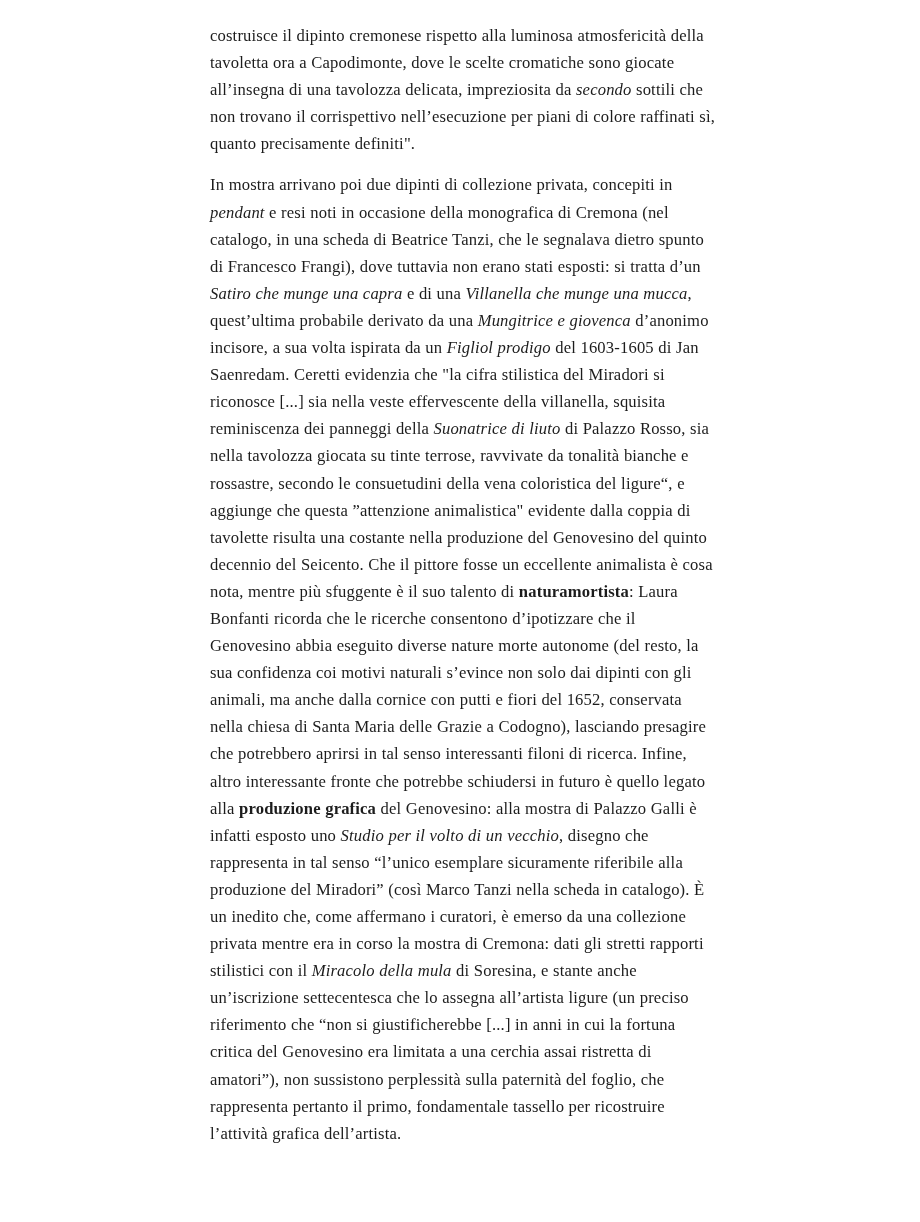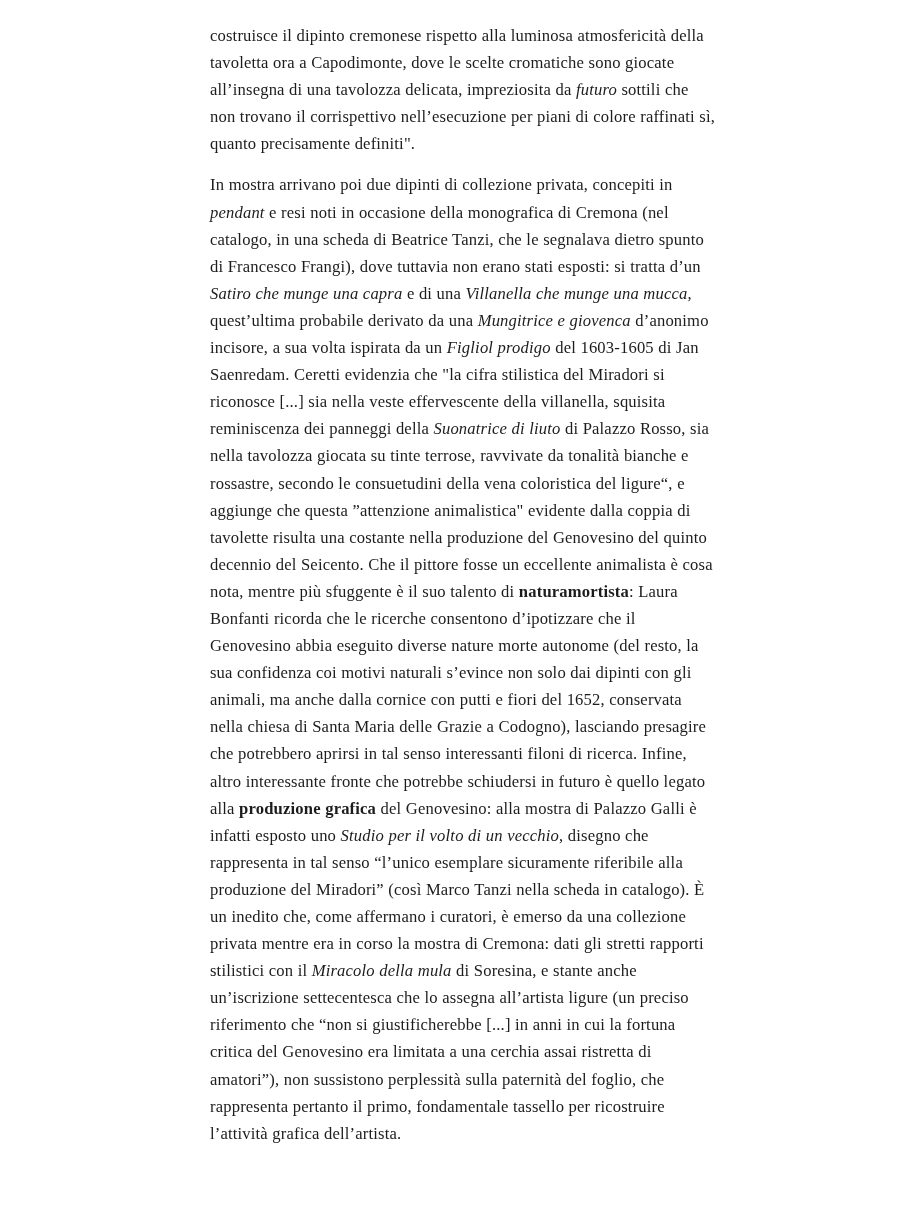--- a/index.html
+++ b/index.html
@@ -34,16 +34,16 @@
   }
   .para:last-child { margin-bottom: 16px; }
   em, .it { font-style: italic; }
   strong, .bd { font-weight: bold; }
 </style>
 </head>
 <body>
 
 <div class="page">
   <article class="article">
-    <p class="para"><span>costruisce il dipinto cremonese rispetto alla luminosa atmosfericità della tavoletta ora a Capodimonte, dove le scelte cromatiche sono giocate all’insegna di una tavolozza delicata, impreziosita da </span><em class="it">futuro</em><span> sottili che non trovano il corrispettivo nell’esecuzione per piani di colore raffinati sì, quanto precisamente definiti".</span></p>
+    <p class="para"><span>costruisce il dipinto cremonese rispetto alla luminosa atmosfericità della tavoletta ora a Capodimonte, dove le scelte cromatiche sono giocate all’insegna di una tavolozza delicata, impreziosita da </span><em class="it">secondo</em><span> sottili che non trovano il corrispettivo nell’esecuzione per piani di colore raffinati sì, quanto precisamente definiti".</span></p>
     <p class="para"><span>In mostra arrivano poi due dipinti di collezione privata, concepiti in </span><em class="it">pendant</em><span> e resi noti in occasione della monografica di Cremona (nel catalogo, in una scheda di Beatrice Tanzi, che le segnalava dietro spunto di Francesco Frangi), dove tuttavia non erano stati esposti: si tratta d’un </span><em class="it">Satiro che munge una capra</em><span> e di una </span><em class="it">Villanella che munge una mucca</em><span>, quest’ultima probabile derivato da una </span><em class="it">Mungitrice e giovenca</em><span> d’anonimo incisore, a sua volta ispirata da un </span><em class="it">Figliol prodigo</em><span> del 1603-1605 di Jan Saenredam. Ceretti evidenzia che "la cifra stilistica del Miradori si riconosce [...] sia nella veste effervescente della villanella, squisita reminiscenza dei panneggi della </span><em class="it">Suonatrice di liuto</em><span> di Palazzo Rosso, sia nella tavolozza giocata su tinte terrose, ravvivate da tonalità bianche e rossastre, secondo le consuetudini della vena coloristica del ligure“, e aggiunge che questa ”attenzione animalistica" evidente dalla coppia di tavolette risulta una costante nella produzione del Genovesino del quinto decennio del Seicento. Che il pittore fosse un eccellente animalista è cosa nota, mentre più sfuggente è il suo talento di </span><strong class="bd">naturamortista</strong><span>: Laura Bonfanti ricorda che le ricerche consentono d’ipotizzare che il Genovesino abbia eseguito diverse nature morte autonome (del resto, la sua confidenza coi motivi naturali s’evince non solo dai dipinti con gli animali, ma anche dalla cornice con putti e fiori del 1652, conservata nella chiesa di Santa Maria delle Grazie a Codogno), lasciando presagire che potrebbero aprirsi in tal senso interessanti filoni di ricerca. Infine, altro interessante fronte che potrebbe schiudersi in futuro è quello legato alla </span><strong class="bd">produzione grafica</strong><span> del Genovesino: alla mostra di Palazzo Galli è infatti esposto uno </span><em class="it">Studio per il volto di un vecchio</em><span>, disegno che rappresenta in tal senso “l’unico esemplare sicuramente riferibile alla produzione del Miradori” (così Marco Tanzi nella scheda in catalogo). È un inedito che, come affermano i curatori, è emerso da una collezione privata mentre era in corso la mostra di Cremona: dati gli stretti rapporti stilistici con il </span><em class="it">Miracolo della mula</em><span> di Soresina, e stante anche un’iscrizione settecentesca che lo assegna all’artista ligure (un preciso riferimento che “non si giustificherebbe [...] in anni in cui la fortuna critica del Genovesino era limitata a una cerchia assai ristretta di amatori”), non sussistono perplessità sulla paternità del foglio, che rappresenta pertanto il primo, fondamentale tassello per ricostruire l’attività grafica dell’artista.</span></p>
   </article>
 </div>
 
 </body></html>

